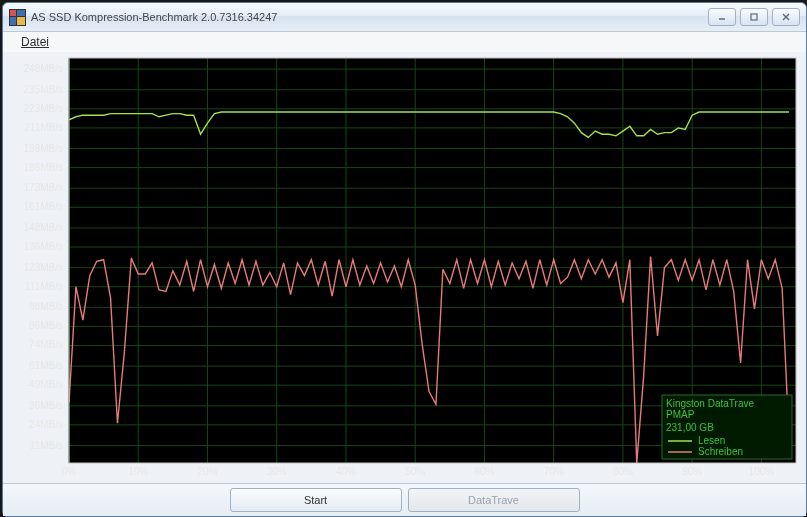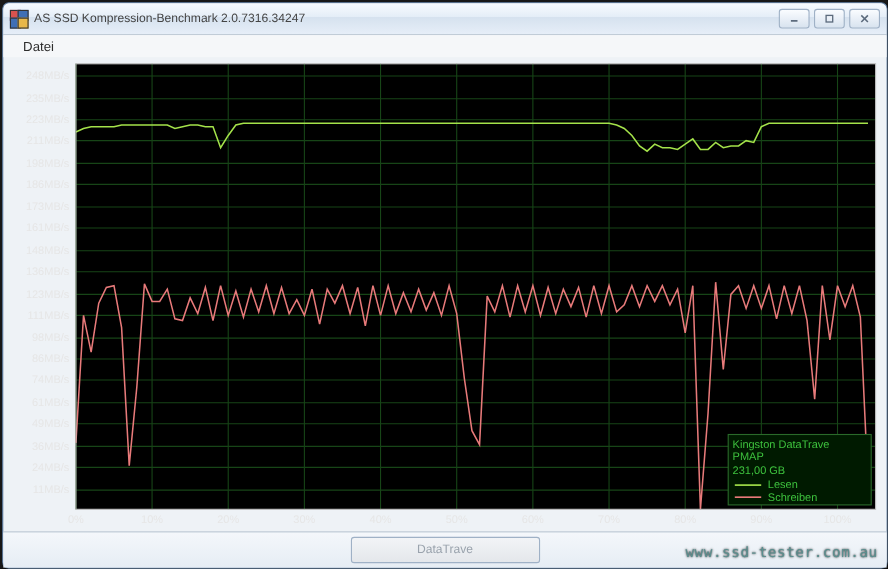--- a/index.html
+++ b/index.html
@@ -53,21 +53,21 @@
     color:#5c6b7d;
   }
   .menubar {
     height:20px;
     background:#f5f7f9;
     padding:0 10px;
     display:flex; align-items:center;
     font-size:12px;
     color:#2d2d2d;
   }
-  .menu-item { padding:2px 8px; cursor:default; }
+  .menu-item { padding:2px 8px; cursor:default;text-decoration:underline; }
   .chart-area {
     flex:1;
     position:relative;
     margin: 2px 4px 2px 4px;
   }
   #chart-svg { position:absolute; inset:0; width:100%; height:100%; }
   .footer {
     height:32px;
     display:flex;
     align-items:center;
@@ -211,17 +211,17 @@
         <text class="legend-text" x="659" y="364">PMAP</text>
         <text class="legend-text" x="659" y="377">231,00 GB</text>
         <line x1="661" y1="387" x2="685" y2="387" stroke="#a4e24a" stroke-width="1.5"></line>
         <text class="legend-text" x="691" y="390">Lesen</text>
         <line x1="661" y1="398" x2="685" y2="398" stroke="#e87a7a" stroke-width="1.5"></line>
         <text class="legend-text" x="691" y="401">Schreiben</text>
       </svg>
   </div>
 
   <div class="footer">
+    <div class="btn">Start</div>
     <div class="btn disabled">DataTrave</div>
-    <div class="watermark">www.ssd-tester.com.au</div>
   </div>
 
 </div>
 
 </body></html>

